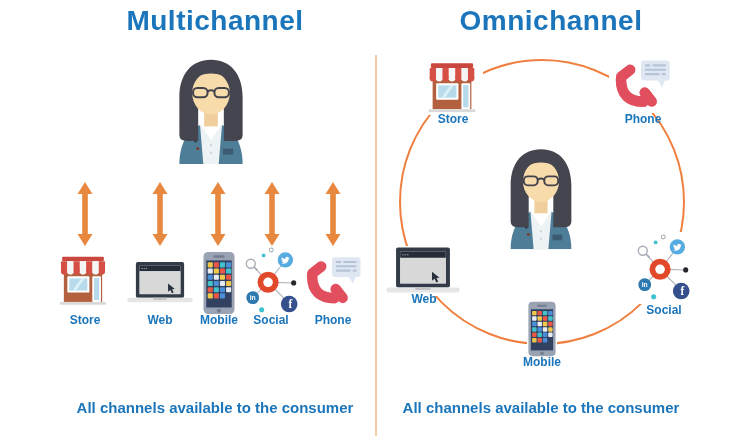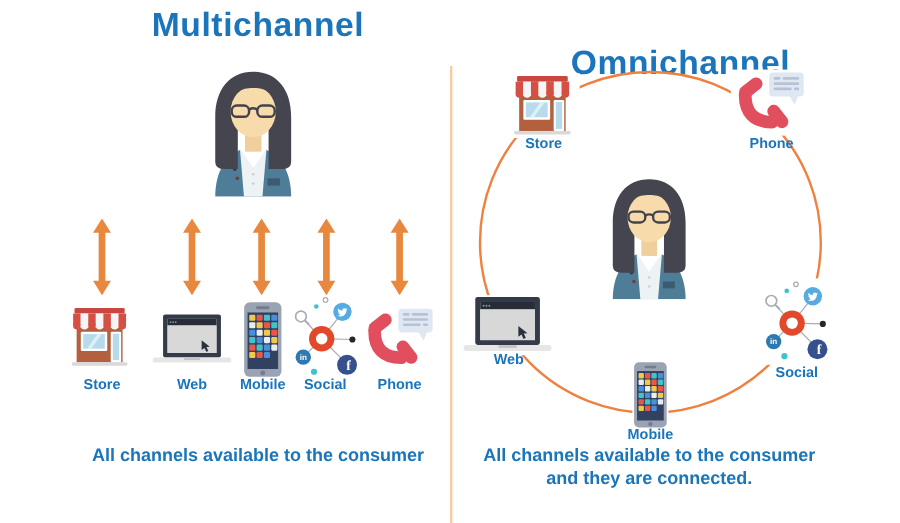--- a/index.html
+++ b/index.html
@@ -9,21 +9,21 @@
   }
   .panel-title{
     position:absolute;top:5px;text-align:center;font-size:28px;font-weight:bold;
     color:#1b75bb;letter-spacing:.5px;white-space:nowrap;
   }
   .chan-label{
     position:absolute;transform:translateX(-50%);font-size:12px;font-weight:bold;
     color:#1b75bb;white-space:nowrap;
   }
   .caption{
-    position:absolute;top:370px;text-align:center;font-size:15px;font-weight:bold;
+    position:absolute;top:398px;text-align:center;font-size:15px;font-weight:bold;
     color:#1b75bb;line-height:19px;
   }
   .divider{
     position:absolute;left:375px;top:55px;width:2px;height:381px;background:#f7cba4;
   }
   .conn-circle{
     position:absolute;left:399px;top:59px;width:286px;height:286px;border-radius:50%;
     border:2px solid #f08040;box-sizing:border-box;z-index:1;
   }
   .icon{position:absolute;z-index:2;}
@@ -245,21 +245,21 @@
     <div class="chan-label z3" style="left:333px;top:313px;">Phone</div>
 
     <div class="caption" style="left:45px;width:340px;">
       <div>All channels available to the consumer</div>
     </div>
   </div>
 
   <div class="divider"></div>
 
   <div>
-    <div class="panel-title" style="left:392px;width:350px;margin-top:32px;">Omnichannel</div>
+    <div class="panel-title" style="left:376px;width:350px;">Omnichannel</div>
 
     <div class="conn-circle"></div>
 
     <div class="icon" style="left:500px;top:147px;width:82px;height:103px;">
       <svg viewBox="0 0 100 124">
           <use href="#sym-avatar"></use>
         </svg>
     </div>
 
     <div class="icon bg" style="left:421px;top:61px;width:62px;height:54px;">
@@ -289,17 +289,16 @@
       </div>
 
     <div class="chan-label z3" style="left:453px;top:112px;">Store</div>
     <div class="chan-label z3" style="left:643px;top:112px;">Phone</div>
     <div class="chan-label z3" style="left:424px;top:292px;">Web</div>
     <div class="chan-label z3" style="left:664px;top:303px;">Social</div>
     <div class="chan-label z3" style="left:542px;top:355px;">Mobile</div>
 
     <div class="caption" style="left:380px;width:322px;">
       <div>All channels available to the consumer</div>
-      <div>and they are connected.</div>
     </div>
   </div>
 
 </div>
 
 </body></html>

